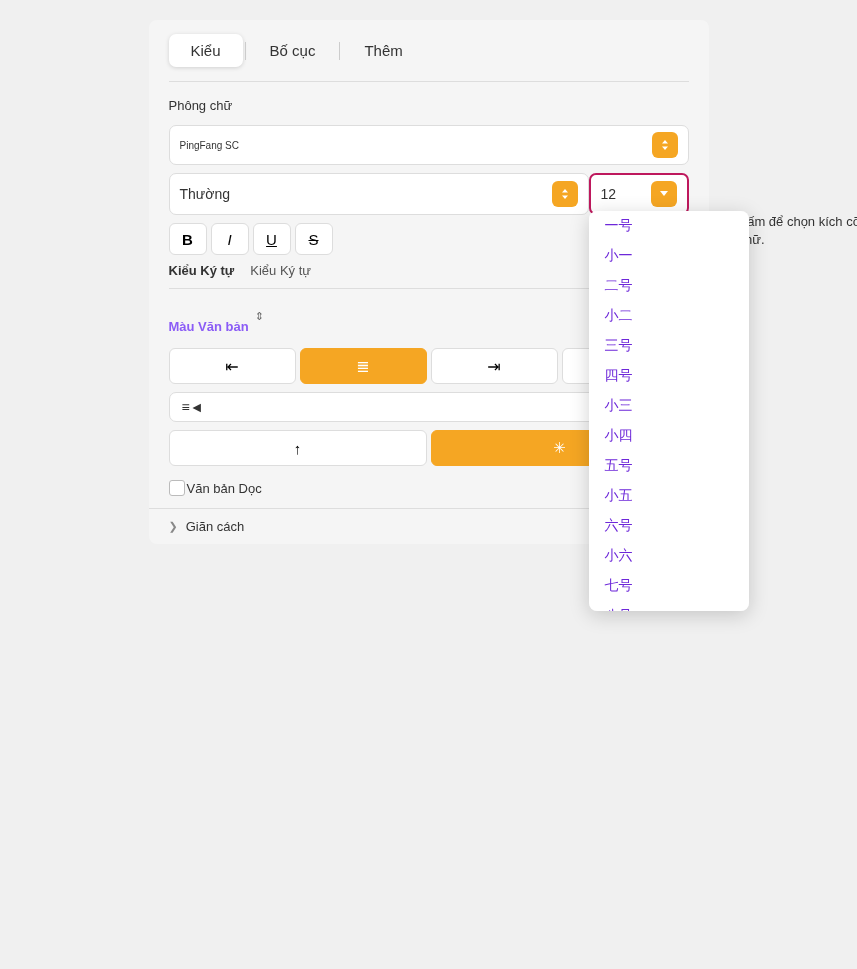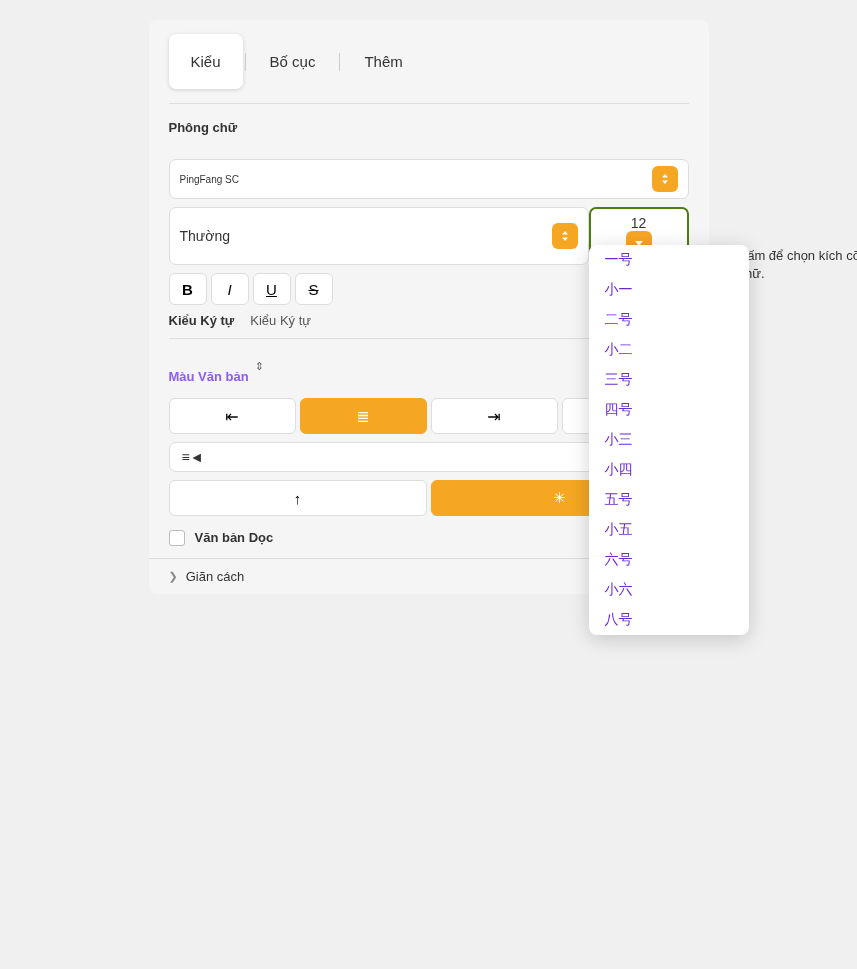--- a/index.html
+++ b/index.html
@@ -21,21 +21,21 @@
       position: relative;
     }
     
     .tabs {
       display: flex;
       align-items: center;
       padding: 14px 20px 0 20px;
       gap: 0;
     }
     .tab {
-      padding: 19px 22px;
+      padding: 8px 22px;
       border-radius: 7px;
       font-size: 15px;
       cursor: pointer;
       border: none;
       background: transparent;
       color: #333;
     }
     .tab.active {
       background: white;
       box-shadow: 0 1px 4px rgba(0,0,0,0.15);
@@ -51,23 +51,23 @@
       height: 1px;
       background: #ddd;
       margin: 14px 20px 0 20px;
     }
     
     .section {
       padding: 16px 20px 0 20px;
     }
     .section-label {
       font-size: 13px;
-      font-weight: 700;
-      color: #333;
-      margin-bottom: 24px;
+      font-weight: 400;
+      color: #333;
+      margin-bottom: 12px;
     }
     
     .font-row {
       display: flex;
       align-items: center;
       background: white;
       border: 1px solid #ddd;
       border-radius: 7px;
       padding: 6px 10px;
       margin-bottom: 8px;
@@ -110,25 +110,24 @@
     .style-dropdown span {
       flex: 1;
       font-size: 14px;
       color: #333;
     }
     .size-dropdown {
       width: 100px;
       display: flex;
       align-items: center;
       background: white;
-      border: 2px solid #4d7c0f;
+      border: 2px solid #be185d;
       border-radius: 7px;
       padding: 6px 10px;
       position: relative;
-      flex-direction: column;
     }
     .size-dropdown span {
       flex: 1;
       font-size: 14px;
       color: #333;
     }
     
     .format-row {
       display: flex;
       gap: 4px;
@@ -243,23 +242,23 @@
       font-size: 15px;
     }
     .vert-btn.active {
       background: #f5a623;
       border-color: #f5a623;
       color: white;
     }
     
     .checkbox-row {
       display: flex;
-      gap: 10px;
+      align-items: center;
+      gap: 2px;
       margin-bottom: 12px;
-      font-weight: bold;
     }
     .checkbox {
       width: 16px;
       height: 16px;
       border: 1.5px solid #bbb;
       border-radius: 3px;
       background: white;
       flex-shrink: 0;
     }
     .checkbox-label {
@@ -376,20 +375,21 @@
           <div class="dropdown-item">二号</div>
           <div class="dropdown-item">小二</div>
           <div class="dropdown-item">三号</div>
           <div class="dropdown-item">四号</div>
           <div class="dropdown-item">小三</div>
           <div class="dropdown-item">小四</div>
           <div class="dropdown-item">五号</div>
           <div class="dropdown-item">小五</div>
           <div class="dropdown-item">六号</div>
           <div class="dropdown-item">小六</div>
+          <div class="dropdown-item">七号</div>
           <div class="dropdown-item">八号</div>
 
         </div>
 
         <div class="callout">Bấm để chọn kích cỡ phông chữ.</div>
       </div>
     </div>
 
     <div class="format-row">
       <button class="format-btn" style="font-weight:bold;">B</button>

